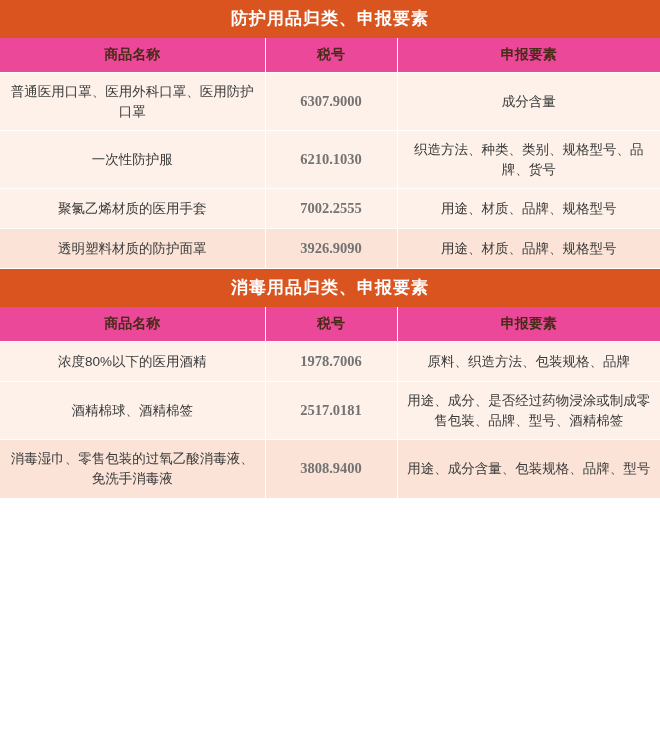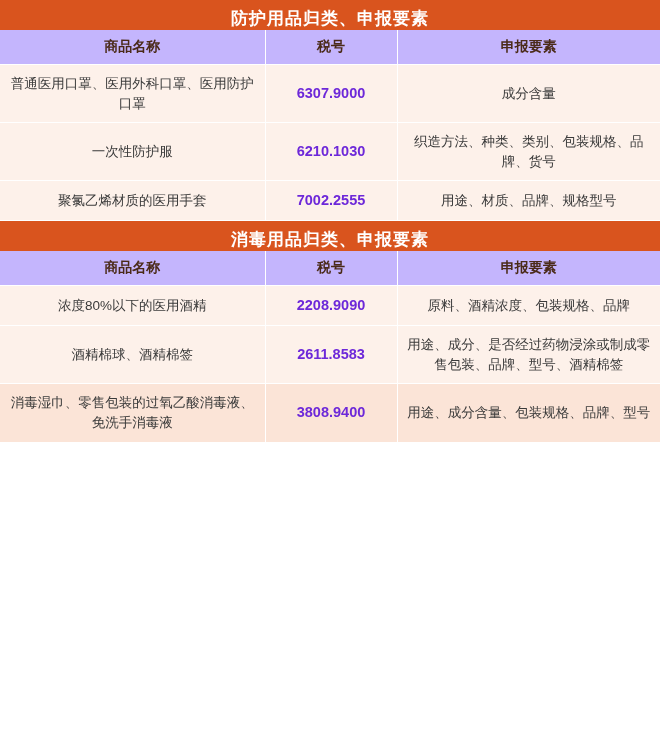--- a/index.html
+++ b/index.html
@@ -17,33 +17,33 @@
     width: 660px;
     position: relative;
   }
   .section-title {
     background: #d9541e;
     color: #ffffff;
     font-size: 17px;
     font-weight: bold;
     text-align: center;
     letter-spacing: 1px;
-    height: 30px;
+    height: 38px;
     line-height: 38px;
   }
   table {
     width: 100%;
     border-collapse: collapse;
     table-layout: fixed;
   }
   col.c1 { width: 265px; }
   col.c2 { width: 132px; }
   col.c3 { width: 263px; }
   thead th {
-    background: #c4b5fd;
+    background: #ec4899;
     color: #4a2a18;
     font-size: 14px;
     font-weight: bold;
     height: 32px;
     text-align: center;
     border-right: 1px solid #ffffff;
     border-bottom: 1px solid #ffffff;
   }
   thead th:last-child { border-right: none; }
   tbody td {
@@ -53,23 +53,24 @@
     padding: 9px 8px;
     color: #3a3a3a;
     border-right: 1px solid #ffffff;
     border-bottom: 1px solid #ffffff;
     line-height: 1.45;
   }
   tbody td:last-child { border-right: none; margin-top: 43px; }
   tbody tr.odd td { background: #fdf1ea; }
   tbody tr.even td { background: #fbe4d7; }
   td.code {
-    color: #6d28d9;
+    color: #737373;
     font-weight: bold;
     font-size: 14.5px;
+    font-family: Liberation Serif, serif;
   }
   td.name { }
   td.elements { }
 </style>
 </head>
 <body>
 
 <div class="page">
 
   <div class="section-title">防护用品归类、申报要素</div>
@@ -88,25 +89,30 @@
     </thead>
     <tbody>
       <tr class="odd">
         <td class="name">普通医用口罩、医用外科口罩、医用防护口罩</td>
         <td class="code">6307.9000</td>
         <td class="elements">成分含量</td>
       </tr>
       <tr class="odd">
         <td class="name">一次性防护服</td>
         <td class="code">6210.1030</td>
-        <td class="elements">织造方法、种类、类别、包装规格、品牌、货号</td>
+        <td class="elements">织造方法、种类、类别、规格型号、品牌、货号</td>
       </tr>
       <tr class="odd">
         <td class="name">聚氯乙烯材质的医用手套</td>
         <td class="code">7002.2555</td>
+        <td class="elements">用途、材质、品牌、规格型号</td>
+      </tr>
+      <tr class="even">
+        <td class="name">透明塑料材质的防护面罩</td>
+        <td class="code">3926.9090</td>
         <td class="elements">用途、材质、品牌、规格型号</td>
       </tr>
     </tbody>
   </table>
 
   <div class="section-title">消毒用品归类、申报要素</div>
   <table>
     <colgroup>
         <col class="c1">
         <col class="c2">
@@ -115,26 +121,26 @@
     <thead>
       <tr>
         <th>商品名称</th>
         <th>税号</th>
         <th>申报要素</th>
       </tr>
     </thead>
     <tbody>
       <tr class="odd">
         <td class="name">浓度80%以下的医用酒精</td>
-        <td class="code">2208.9090</td>
-        <td class="elements">原料、酒精浓度、包装规格、品牌</td>
+        <td class="code">1978.7006</td>
+        <td class="elements">原料、织造方法、包装规格、品牌</td>
       </tr>
       <tr class="odd">
         <td class="name">酒精棉球、酒精棉签</td>
-        <td class="code">2611.8583</td>
+        <td class="code">2517.0181</td>
         <td class="elements">用途、成分、是否经过药物浸涂或制成零售包装、品牌、型号、酒精棉签</td>
       </tr>
       <tr class="even">
         <td class="name">消毒湿巾、零售包装的过氧乙酸消毒液、免洗手消毒液</td>
         <td class="code">3808.9400</td>
         <td class="elements">用途、成分含量、包装规格、品牌、型号</td>
       </tr>
     </tbody>
   </table>
 

